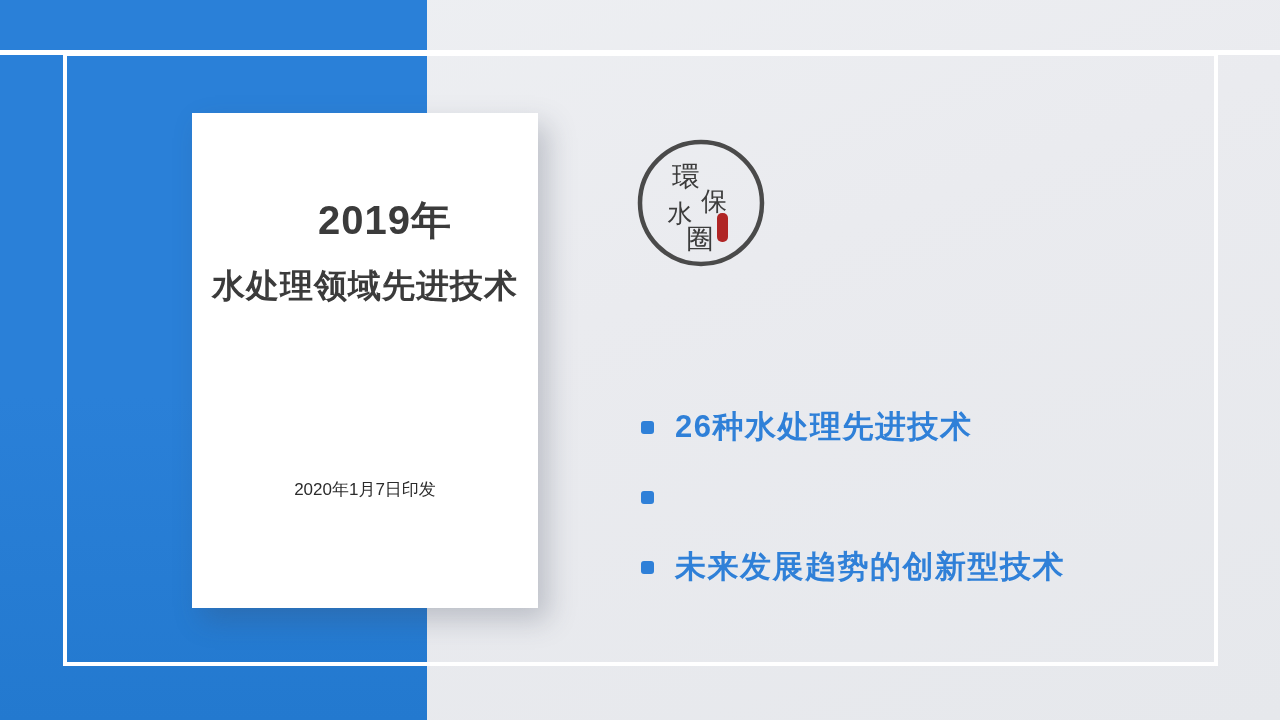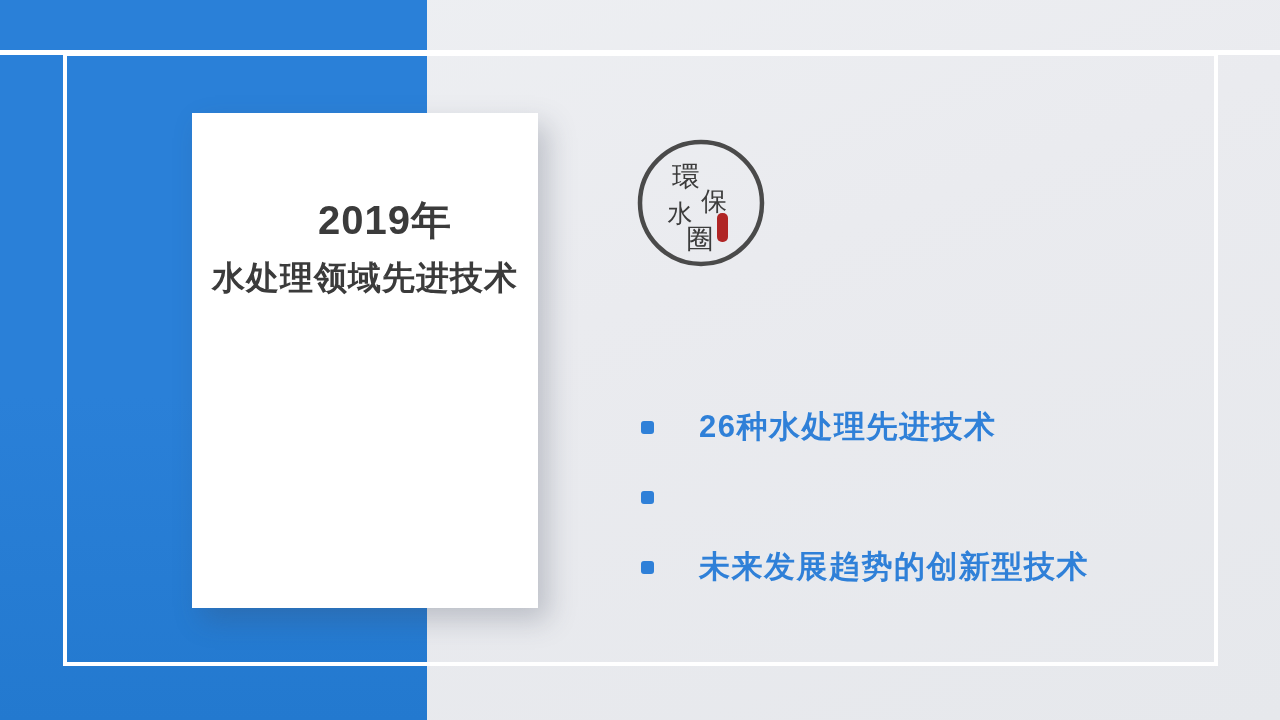--- a/index.html
+++ b/index.html
@@ -81,21 +81,21 @@
     color: #3b3b3b;
     letter-spacing: 1px;
     line-height: 1.25;
     padding-left: 40px;
   }
   .title-main {
     font-size: 33px;
     font-weight: bold;
     color: #3b3b3b;
     letter-spacing: 1px;
-    margin-top: 12px;
+    margin-top: 20px;
     line-height: 1.3;
   }
   .card-meta {
     position: absolute;
     left: 0;
     right: 0;
     top: 363px;
     text-align: center;
     color: #2b2b2b;
     font-size: 17px;
@@ -118,21 +118,20 @@
   .bullet-list {
     position: absolute;
     left: 641px;
     top: 392px;
     width: 560px;
   }
   .bullet-row {
     display: flex;
     align-items: center;
     height: 70px;
-    gap: 24px;
   }
   .bullet-dot {
     width: 13px;
     height: 13px;
     border-radius: 3px;
     background: #2f80d8;
     flex: 0 0 auto;
     margin-right: 21px;
   }
   .bullet-text {
@@ -155,20 +154,21 @@
   <div class="seam-top"></div>
 
   <div class="inset-frame"></div>
 
   <div class="title-card">
     <div class="card-title-block">
       <div class="title-year">2019年</div>
       <div class="title-main">水处理领域先进技术</div>
     </div>
     <div class="card-meta">
+      <div>2020年1月7日印发</div>
     </div>
   </div>
 
   <div class="logo-seal">
     <svg width="130" height="130" viewBox="0 0 130 130" xmlns="http://www.w3.org/2000/svg">
       <circle cx="65" cy="65" r="61" fill="none" stroke="#4a4a4a" stroke-width="4.5"></circle>
 
       <text x="50" y="48" font-family="'DejaVu Sans', sans-serif" font-size="28" fill="#3c3c3c" text-anchor="middle">環</text>
       <text x="78" y="72" font-family="'DejaVu Sans', sans-serif" font-size="26" fill="#3c3c3c" text-anchor="middle">保</text>
       <text x="44" y="84" font-family="'DejaVu Sans', sans-serif" font-size="25" fill="#3c3c3c" text-anchor="middle">水</text>

